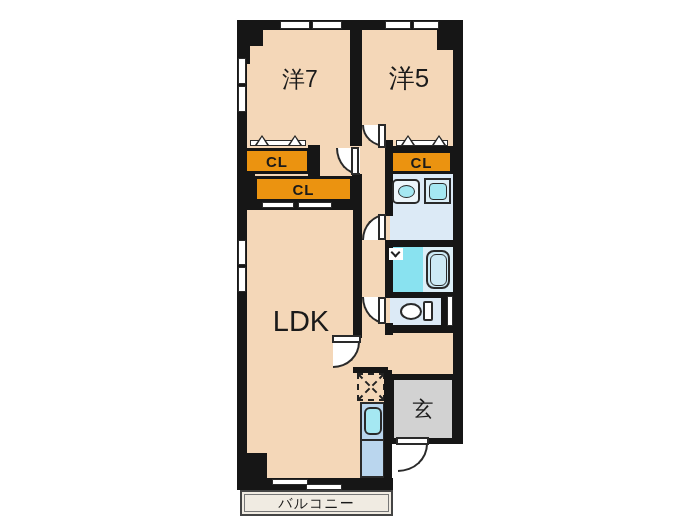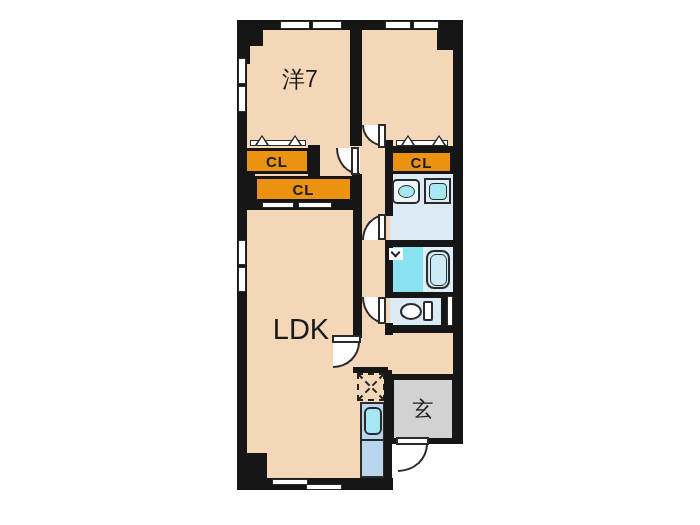--- a/index.html
+++ b/index.html
@@ -133,19 +133,25 @@
 
   <div class="abs fixture" style="left:400px;top:303px;width:22px;height:17px;border-radius:50%;"></div>
   <div class="abs fixture" style="left:423px;top:301px;width:10px;height:20px;border-radius:2px;"></div>
 
   <div class="abs" style="left:388px;top:374px;width:70px;height:70px;background:var(--entrance_floor,#D2D2D2);border:6px solid var(--wall,#161616);display:flex;align-items:center;justify-content:center;">
     <span class="label" style="font-size:21px;">玄</span>
   </div>
   <div class="abs leaf" style="left:396px;top:437px;width:33px;height:8px;border:none;background:#fff;"></div>
   <div class="abs" style="left:396px;top:437px;width:33px;height:8px;border:2px solid #2a2a2a;background:#fff;box-sizing:border-box;"></div>
 
+  <div class="abs" style="left:240px;top:490px;width:153px;height:26px;border:2px solid #444;background:var(--balcony_floor,#F0EBE2);">
+    <div class="abs" style="left:2px;top:2px;right:2px;bottom:2px;border:1px solid #777;display:flex;align-items:center;justify-content:center;">
+      <span class="label" style="font-size:14px;letter-spacing:1px;">バルコニー</span>
+    </div>
+  </div>
 
   <div class="abs label" style="left:258px;top:66px;width:84px;font-size:23px;">洋7</div>
-  <div class="abs label" style="left:252px;top:313px;width:98px;font-size:29px;">
+  <div class="abs label" style="left:372px;top:64px;width:74px;font-size:26px;">洋5</div>
+  <div class="abs label" style="left:252px;top:305px;width:98px;font-size:29px;">
     <div>LDK</div>
   </div>
 
 </div>
 
 </body></html>

